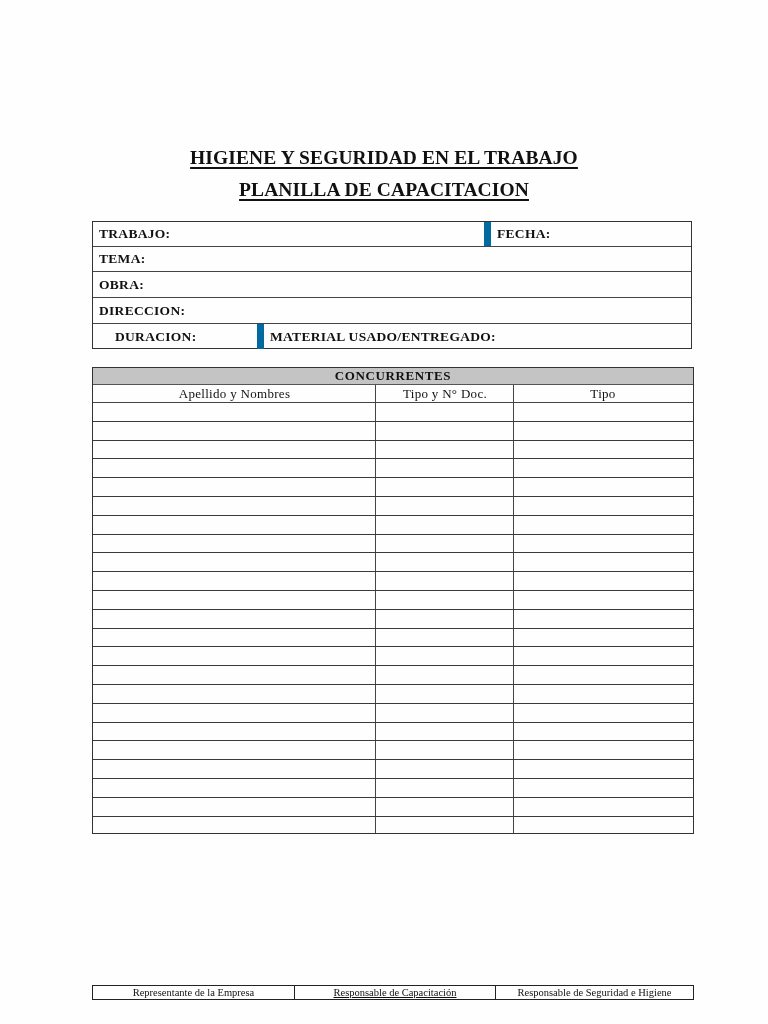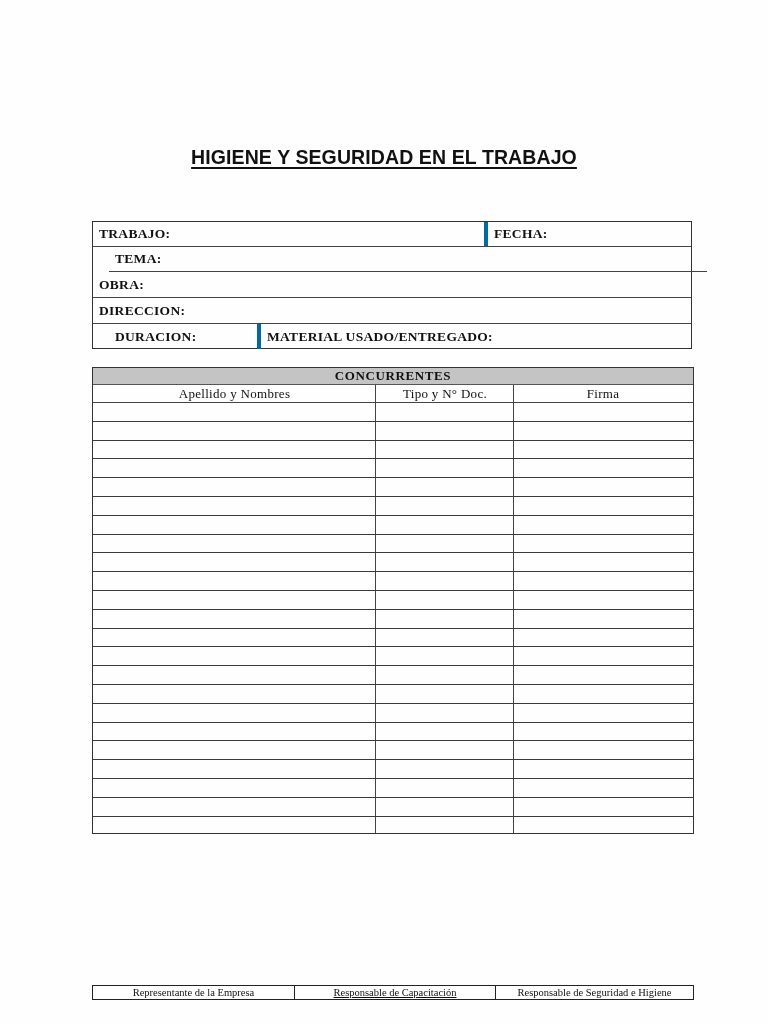--- a/index.html
+++ b/index.html
@@ -4,40 +4,40 @@
 <style>
   html, body { margin: 0; padding: 0; background: #ffffff; }
   body { width: 768px; height: 1024px; position: relative; overflow: hidden; }
   .page { position: absolute; left: 0; top: 0; width: 768px; height: 1024px; background: #fefefe; }
 
   .title {
     position: absolute; left: 0; width: 768px; text-align: center;
     font-family: "Liberation Sans", sans-serif; font-weight: bold;
     font-size: 19.5px; color: #111; letter-spacing: 0.1px;
   }
-  .title span { text-decoration: underline; text-decoration-thickness: 1.5px; text-underline-offset: 3px; }
+  .title span { text-decoration: underline; text-decoration-thickness: 1.5px; text-underline-offset: 3px; font-family: Liberation Serif, serif; }
   .title.t1 { top: 146px; }
   .title.t2 { top: 178px; }
 
   
   .info {
     position: absolute; left: 92px; top: 221px; width: 600px; height: 128px;
     border: 1px solid #333; box-sizing: border-box;
   }
   .info .row {
     position: absolute; left: 0; width: 100%; box-sizing: border-box;
     border-bottom: 1.5px solid #444;
   }
   .info .row:last-child { border-bottom: none; }
   .info .cell {
     position: absolute; top: 0; height: 100%; box-sizing: border-box;
     font-family: "Liberation Serif", serif; font-weight: bold; font-size: 13.5px;
     color: #111; padding-left: 6px; display: flex; align-items: center; letter-spacing: 0.3px;
   }
-  .info .cell.divided { border-left: 4px solid #0369a1; }
+  .info .cell.divided { border-left: 7px solid #0369a1; }
 
   
   .conc {
     position: absolute; left: 92px; top: 367px; width: 602px; height: 467px;
     border: 1.5px solid #333; box-sizing: border-box;
   }
   .conc .band {
     position: absolute; left: 0; top: 0; width: 100%; height: 17px;
     background: #c4c4c4; border-bottom: 1px solid #555; box-sizing: border-box;
     text-align: center; font-family: "Liberation Serif", serif; font-weight: bold;
@@ -74,33 +74,36 @@
   .footer .fcell + .fcell { border-left: 1px solid #222; }
 </style>
 </head>
 <body>
 
 <div class="page">
 
   <div class="title t1">
     <span>HIGIENE Y SEGURIDAD EN EL TRABAJO</span>
   </div>
+  <div class="title t2">
+    <span>PLANILLA DE CAPACITACION</span>
+  </div>
 
   <div class="info">
     <div class="row" style="top:0;height:25px;">
       <div class="cell" style="left:0;width:391px;">
         <span>TRABAJO:</span>
         <span style="margin-left:6px;font-weight:normal;"></span>
       </div>
       <div class="cell divided" style="left:391px;width:209px;">
         <span>FECHA:</span>
         <span style="margin-left:6px;font-weight:normal;"></span>
       </div>
     </div>
-    <div class="row" style="top:25px;height:25px;margin-left:16px;">
+    <div class="row" style="top:25px;height:25px;">
       <div class="cell" style="left:0;width:100%;">
         <span>TEMA:</span>
         <span style="margin-left:6px;font-weight:normal;"></span>
       </div>
     </div>
     <div class="row" style="top:50px;height:26px;">
       <div class="cell" style="left:0;width:100%;">
         <span>OBRA:</span>
         <span style="margin-left:6px;font-weight:normal;"></span>
       </div>
@@ -121,21 +124,21 @@
         <span style="margin-left:6px;font-weight:normal;"></span>
       </div>
     </div>
   </div>
 
   <div class="conc">
     <div class="band">CONCURRENTES</div>
     <div class="hdr">
       <div class="hcell" style="left:0;width:283px;">Apellido y Nombres</div>
       <div class="hcell" style="left:283px;width:138px;">Tipo y N° Doc.</div>
-      <div class="hcell" style="left:421px;width:178px;">Firma</div>
+      <div class="hcell" style="left:421px;width:178px;">Tipo</div>
     </div>
     <div class="vline" style="left:282px;"></div>
     <div class="vline" style="left:420px;"></div>
     <div class="rows" id="attendee-rows">
         <div class="drow">
           <div class="dcell" style="left: 0px; width: 283px;"></div>
           <div class="dcell" style="left: 283px; width: 138px;"></div>
           <div class="dcell" style="left: 421px; width: 178px;"></div>
         </div>
         <div class="drow">

